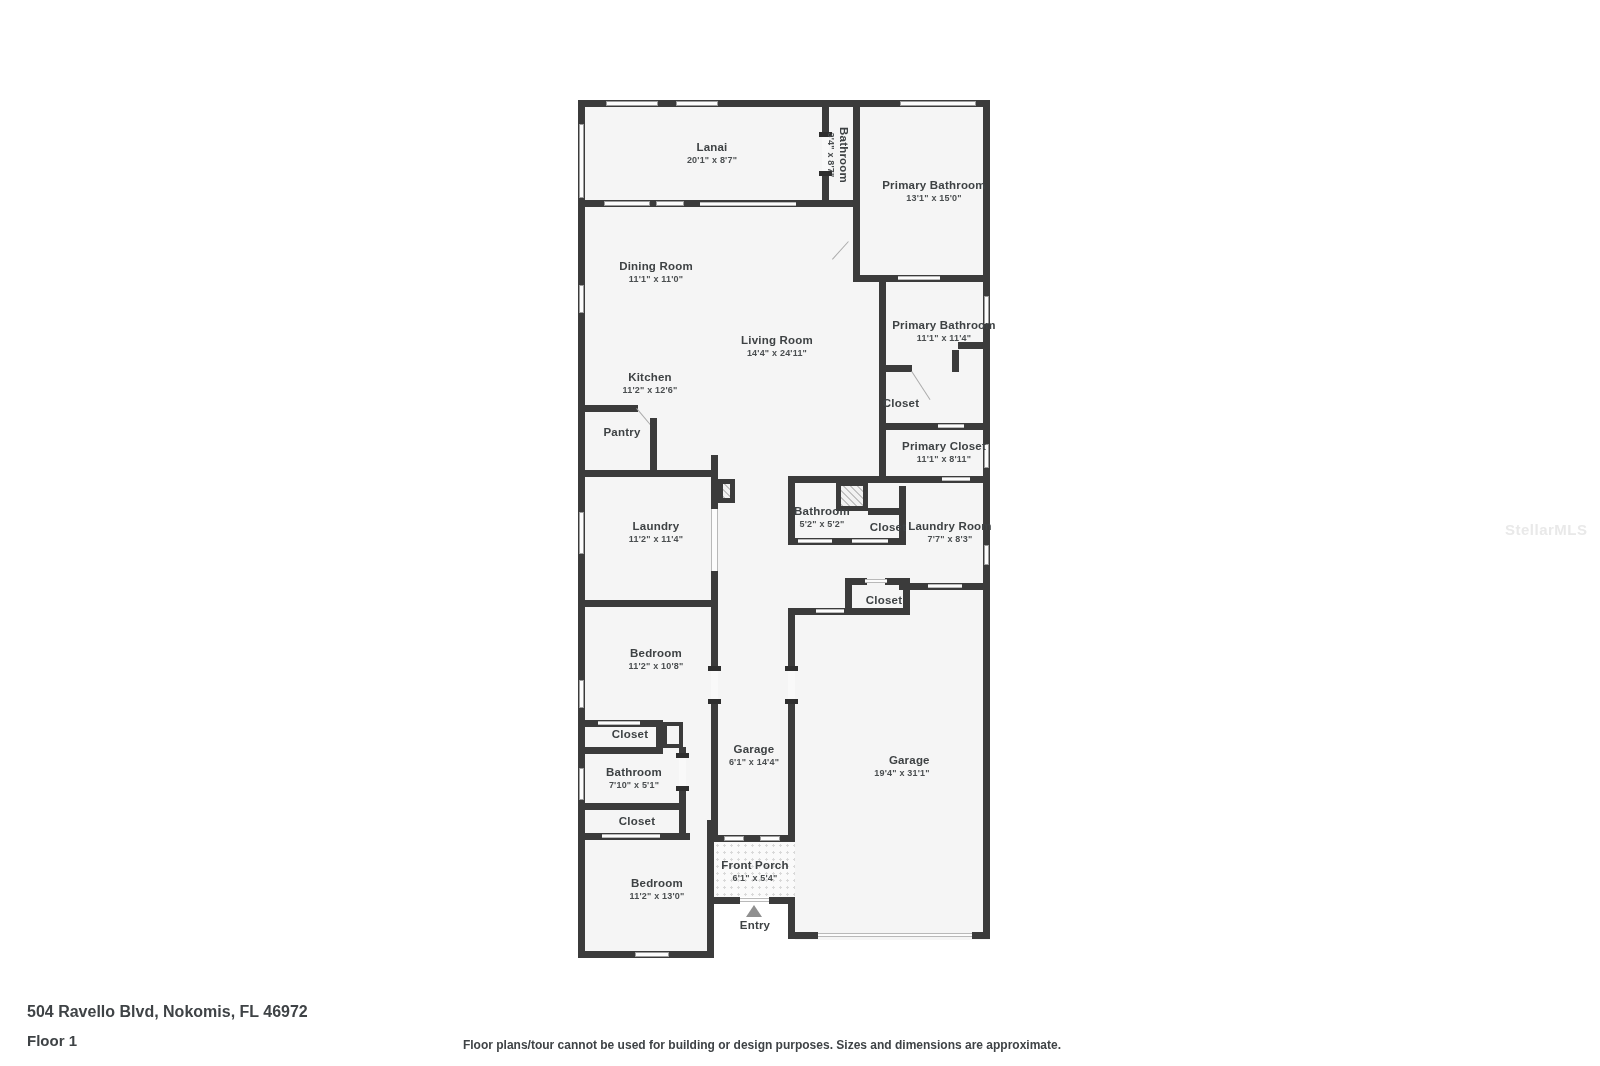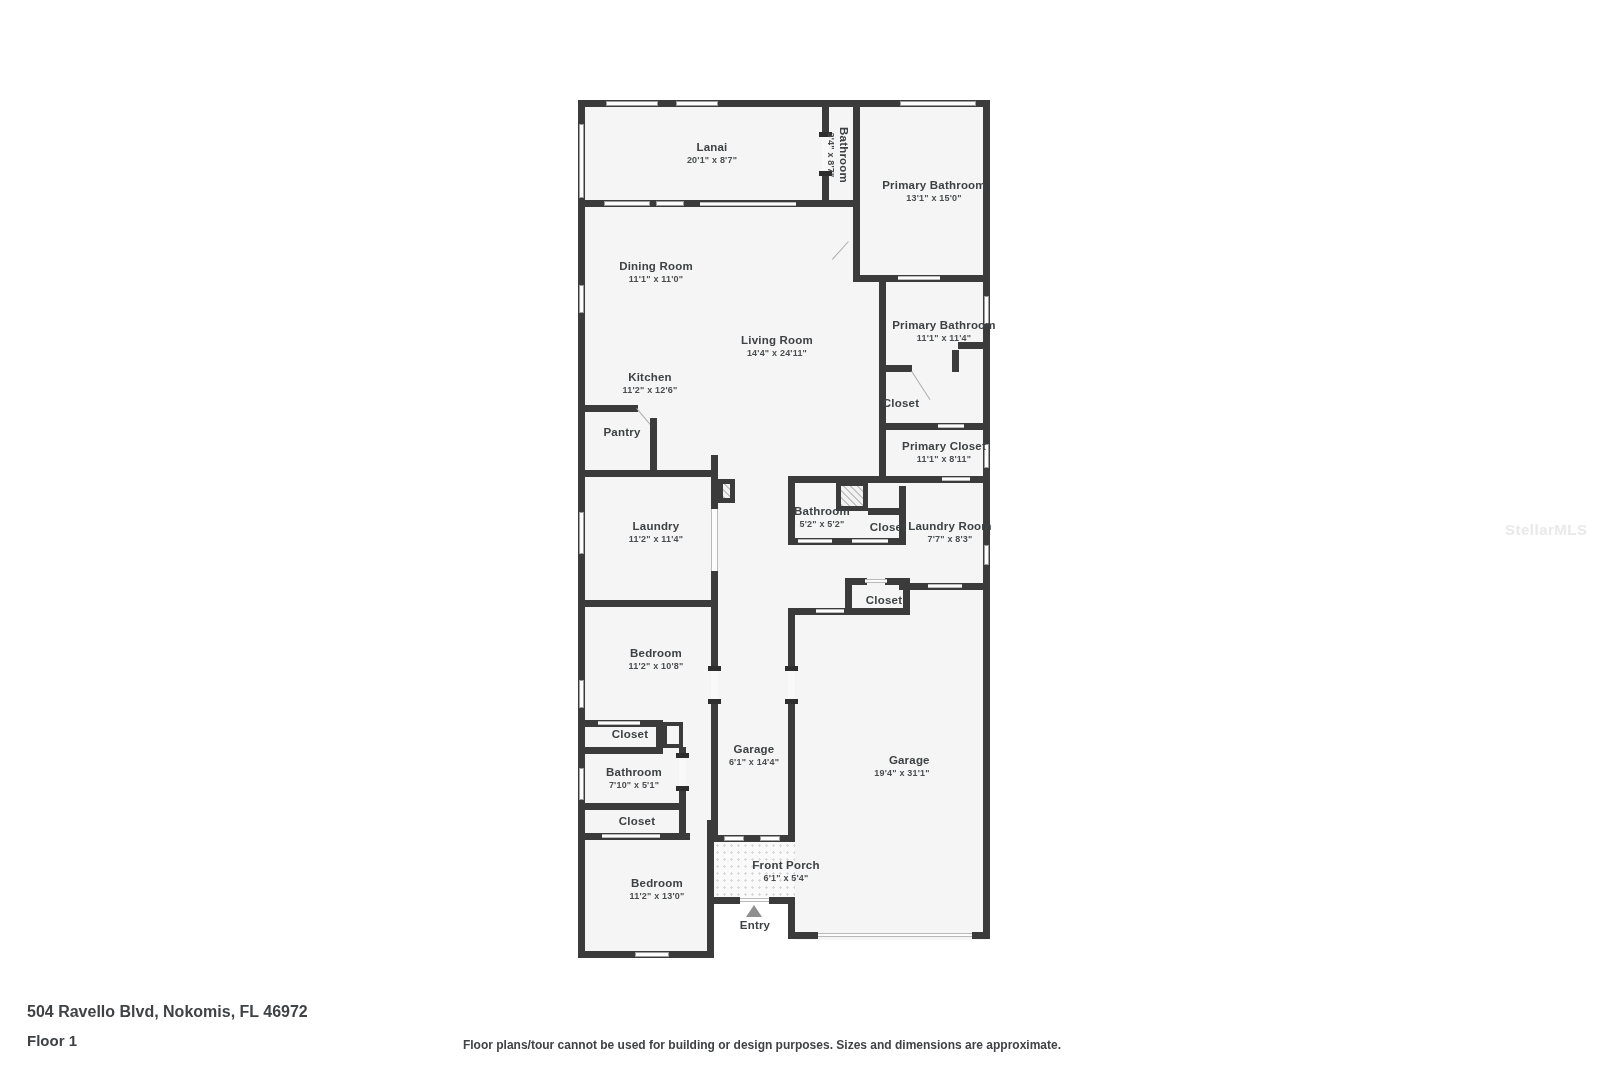--- a/index.html
+++ b/index.html
@@ -215,21 +215,21 @@
       <span class="dm">11'2" x 13'0"</span>
     </div>
   <div class="lbl" style="left:754px;top:755px;">
       <span class="nm">Garage</span>
       <span class="dm">6'1" x 14'4"</span>
     </div>
   <div class="lbl" style="left:902px;top:766px;text-align:right;">
       <span class="nm">Garage</span>
       <span class="dm">19'4" x 31'1"</span>
     </div>
-  <div class="lbl" style="left:786px;top:871px;">
+  <div class="lbl" style="left:755px;top:871px;">
       <span class="nm">Front Porch</span>
       <span class="dm">6'1" x 5'4"</span>
     </div>
   <div class="lbl" style="left:755px;top:925px;">
       <span class="nm">Entry</span>
     </div>
 
   <div class="wm">StellarMLS</div>
   <div class="addr">504 Ravello Blvd, Nokomis, FL 46972</div>
   <div class="floorlbl">Floor 1</div>

